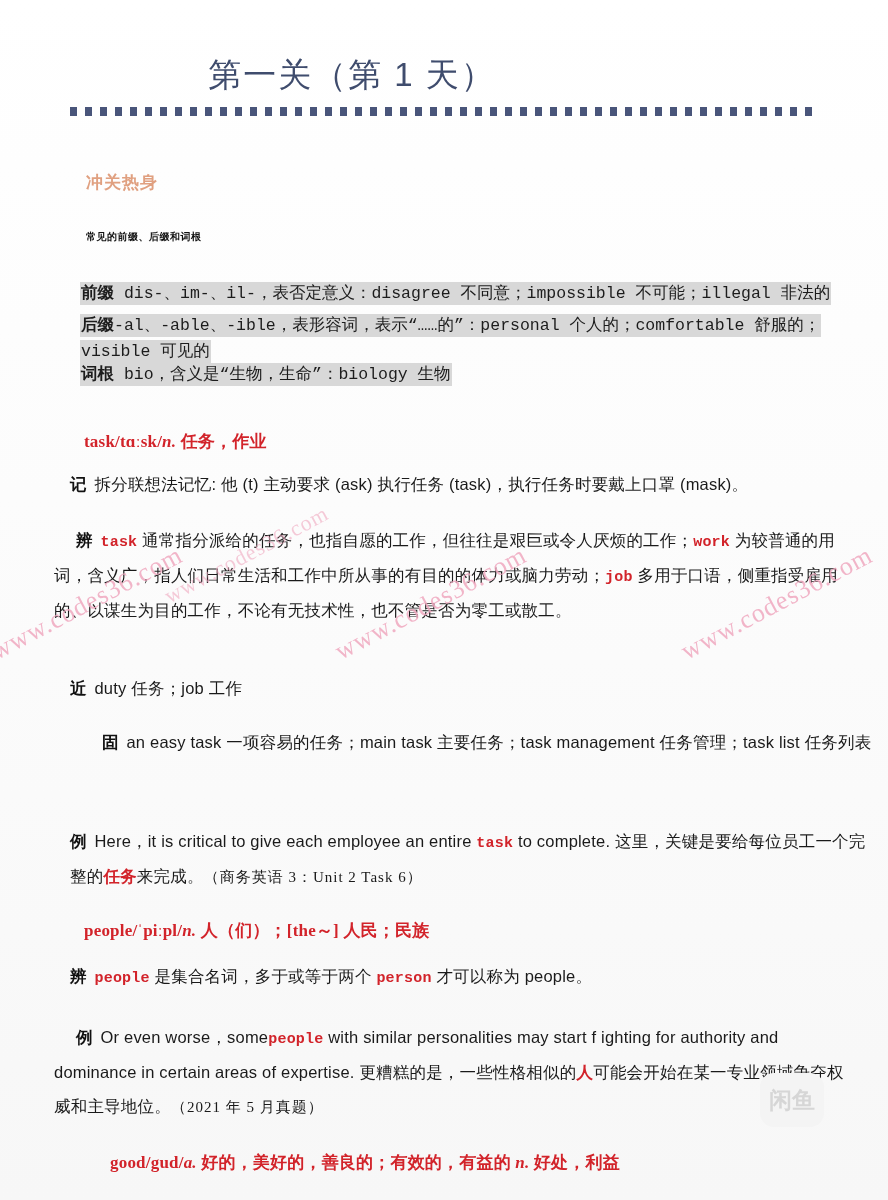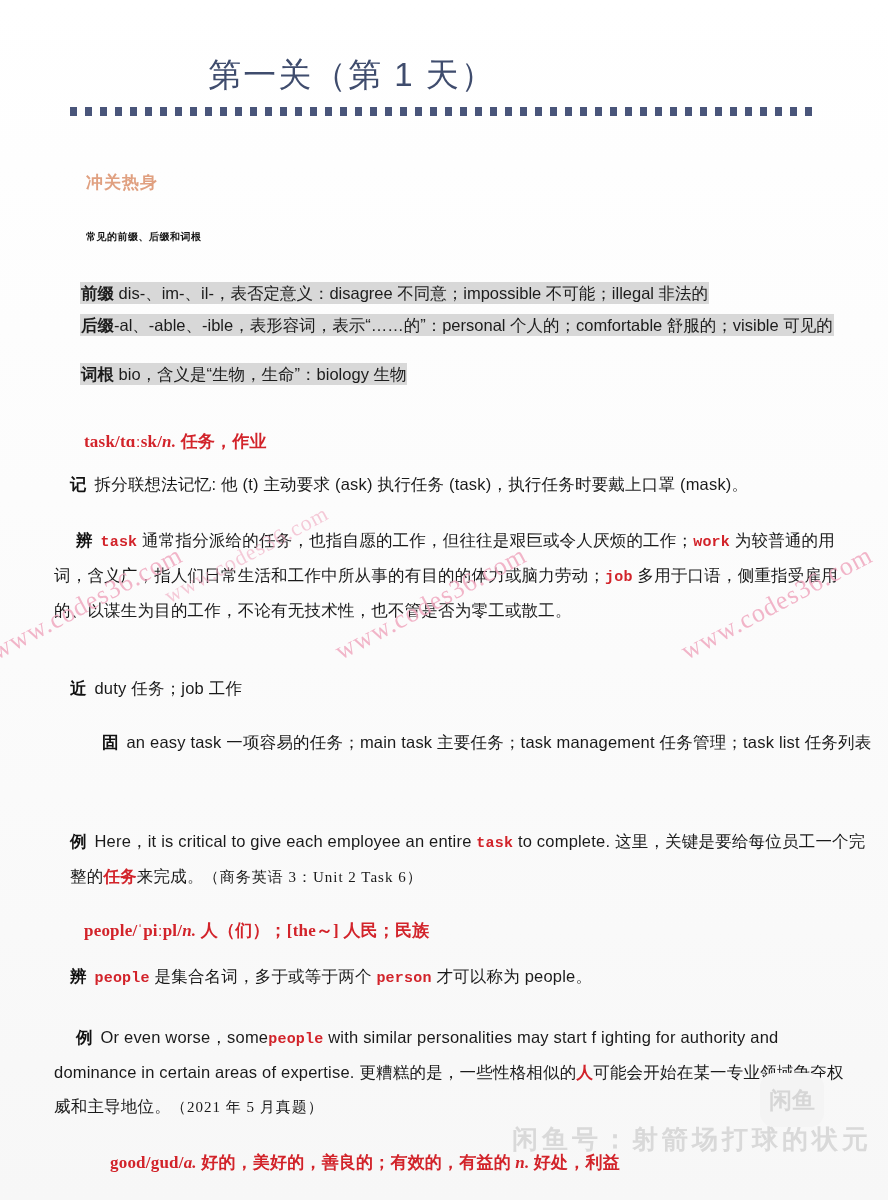--- a/index.html
+++ b/index.html
@@ -73,21 +73,21 @@
     top: 230px;
     left: 86px;
     font-size: 10px;
     font-weight: 700;
     color: #111;
     letter-spacing: .5px;
   }
 
   
   .affix {
-    font-family: Liberation Sans, sans-serif;
+    font-family: Liberation Mono, monospace;
     font-size: 16.5px;
     color: #1c1c1c;
     line-height: 1.55;
     left: 80px;
     width: 770px;
   }
   .affix .hl {
     background: #d8d8d8;
     box-decoration-break: clone;
     -webkit-box-decoration-break: clone;
@@ -238,16 +238,15 @@
 
   <div class="row para p-li2"><span class="tag">例</span><span> Or even worse，some</span><span class="en-red">people</span><span> with similar personalities may start f ighting for authority and dominance in certain areas of expertise. </span><span>更糟糕的是，一些性格相似的</span><span class="cn-red">人</span><span>可能会开始在某一专业领域争夺权威和主导地位。</span><span class="src">（2021 年 5 月真题）</span></div>
 
   <div class="row headword hw-good"><span>good/gud/</span><i>a.</i><span> 好的，美好的，善良的；有效的，有益的 </span><i>n.</i><span> 好处，利益</span></div>
 
   <div class="wm wm-1">www.codes36.com</div>
   <div class="wm wm-2">www.codes36.com</div>
   <div class="wm wm-3">www.codes36.com</div>
   <div class="wm wm-4">www.codes36.com</div>
 
-  <div class="wm-gray wm-gray-1">闲鱼号：射箭场打球的状元</div>
   <div class="xianyu-logo">闲鱼</div>
 
 </div>
 
 </body></html>

